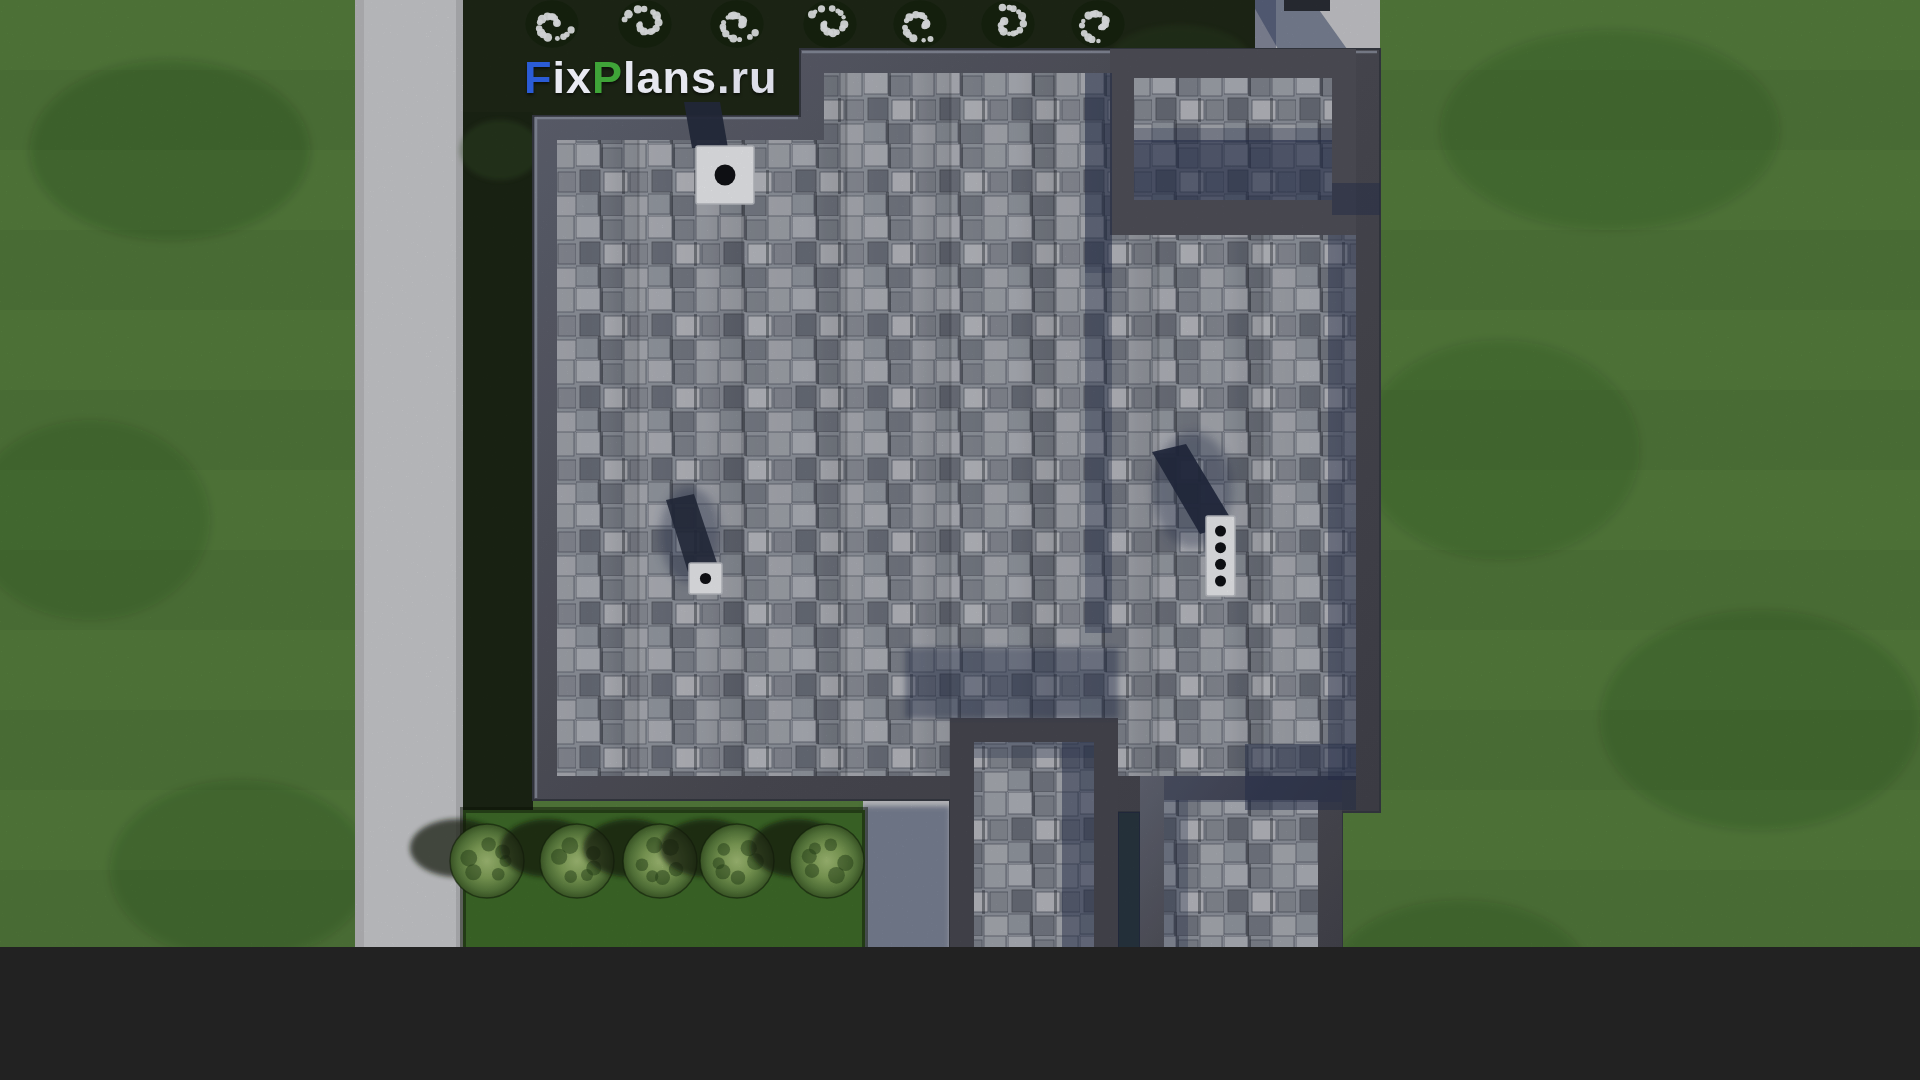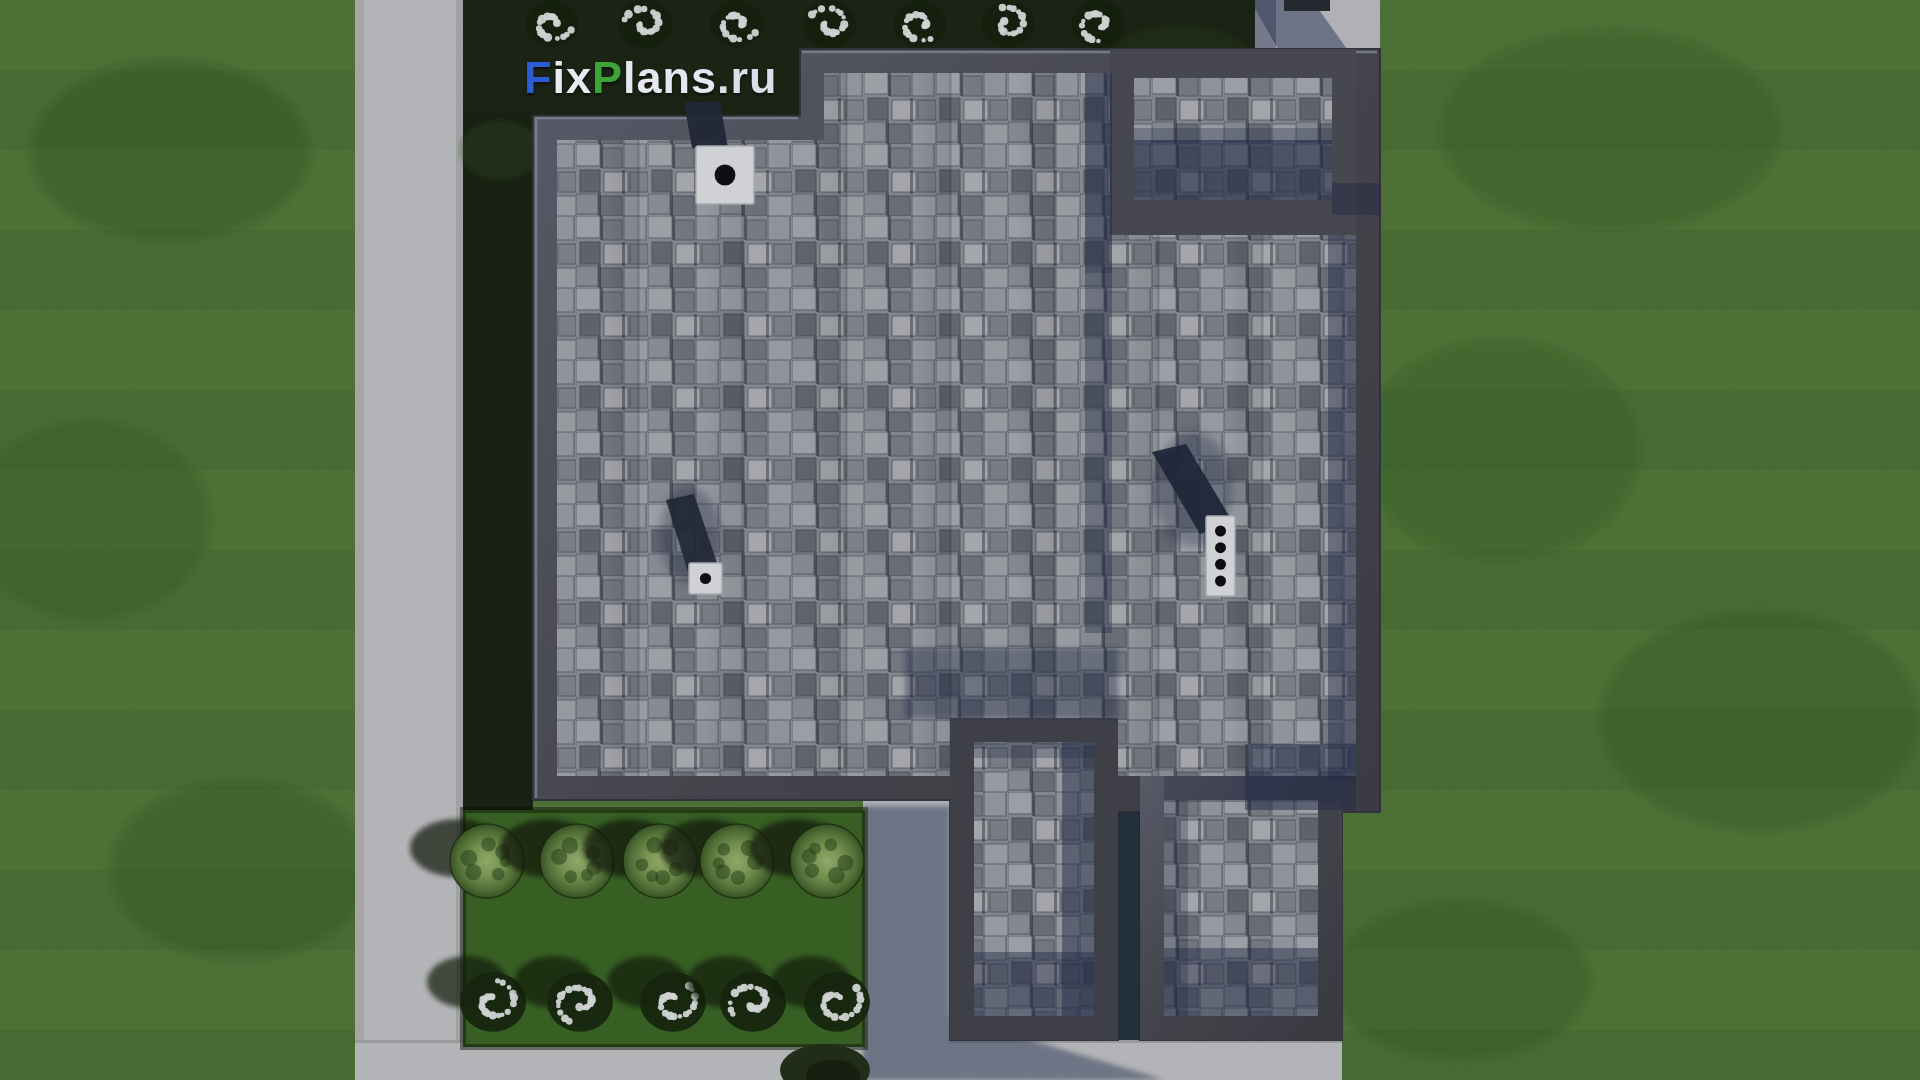--- a/index.html
+++ b/index.html
@@ -1,16 +1,16 @@
 <!DOCTYPE html>
 <html><head>
 <meta charset="utf-8">
 <style>
   html,body{margin:0;padding:0;background:#222;}
-  .stage{position:relative;width:1920px;height:1080px;overflow:hidden;background:#598440;font-family:"Liberation Sans",sans-serif;}
+  .stage{position:relative;width:1920px;height:947px;overflow:hidden;background:#598440;font-family:"Liberation Sans",sans-serif;}
   .stage svg{position:absolute;left:0;top:0;}
   .logo{position:absolute;left:524px;top:52px;font-weight:bold;font-size:45px;letter-spacing:1px;
         font-family:"Liberation Sans",sans-serif;text-shadow:0 2px 3px rgba(0,0,0,.55);white-space:nowrap;}
   .logo span{display:inline-block;}
 </style>
 </head>
 <body>
 
 <div class="stage">
 <svg width="1920" height="1080" viewBox="0 0 1920 1080">

